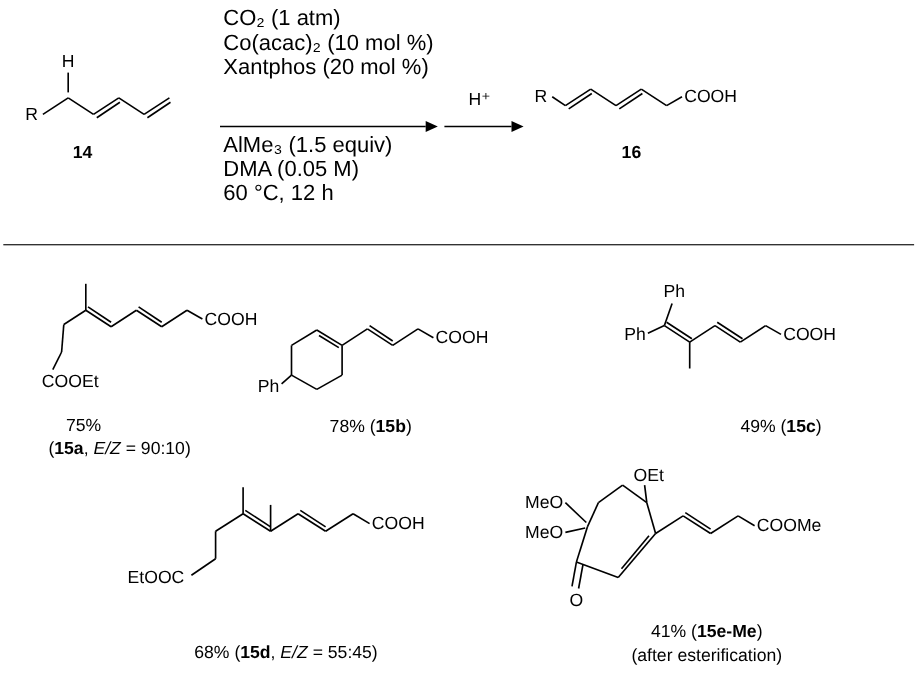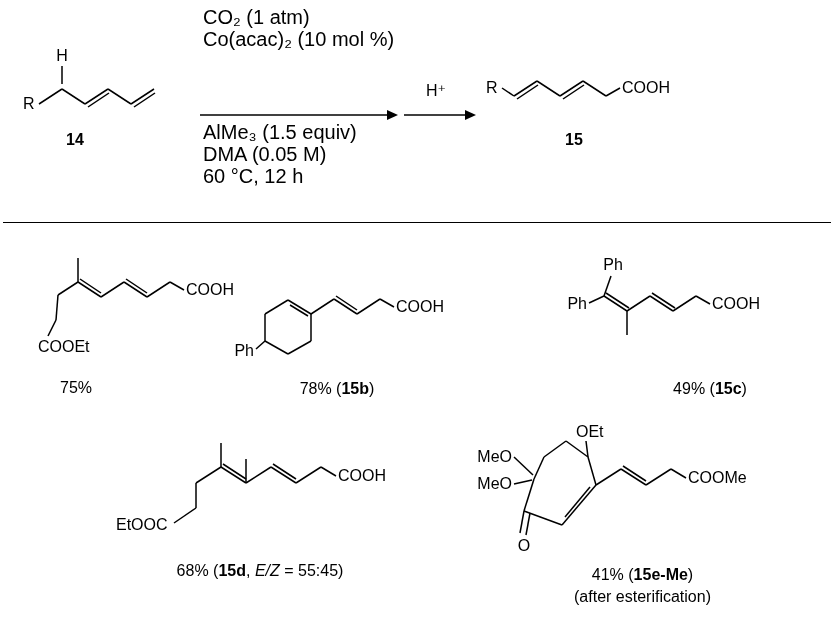--- a/index.html
+++ b/index.html
@@ -37,20 +37,21 @@
       <line x1="119" y1="72" x2="140" y2="58"></line>
     </g>
     <text x="8" y="74">R</text>
     <text x="47" y="26" text-anchor="middle">H</text>
   </svg>
   <div class="abs txt ctr cmpd" style="left:30px;top:130px;width:90px">14</div>
 
   <div class="abs" style="left:203px;top:6px">
     <div class="cond">CO₂ (1 atm)</div>
     <div class="cond">Co(acac)₂ (10 mol %)</div>
+    <div class="cond">Xantphos (20 mol %)</div>
   </div>
 
   <svg style="left:200px;top:106px" width="198" height="18" viewBox="0 0 198 18">
     <line x1="0" y1="9" x2="187" y2="9"></line>
     <polygon points="187,4 198,9 187,14"></polygon>
   </svg>
 
   <div class="abs" style="left:203px;top:121px">
     <div class="cond">AlMe₃ (1.5 equiv)</div>
     <div class="cond">DMA (0.05 M)</div>
@@ -70,21 +71,21 @@
       <line x1="35" y1="61" x2="56" y2="47"></line>
       <line x1="55" y1="43" x2="78" y2="58"></line>
       <line x1="78" y1="58" x2="101" y2="43"></line>
       <line x1="81" y1="61" x2="102" y2="47"></line>
       <line x1="101" y1="43" x2="124" y2="58"></line>
       <line x1="124" y1="58" x2="138" y2="50"></line>
     </g>
     <text x="4" y="55">R</text>
     <text x="140" y="55">COOH</text>
   </svg>
-  <div class="abs txt ctr cmpd" style="left:529px;top:130px;width:90px">15</div>
+  <div class="abs txt ctr cmpd" style="left:529px;top:130px;width:90px">16</div>
 
   <div id="divider" class="abs" style="left:3px;top:222px;width:828px;height:0"></div>
 
   <svg style="left:20px;top:240px" width="235" height="140" viewBox="0 0 235 140">
     <g>
       <line x1="58" y1="18" x2="58" y2="42"></line>
       <line x1="58" y1="42" x2="81" y2="57"></line>
       <line x1="60" y1="39" x2="81" y2="53"></line>
       <line x1="81" y1="57" x2="104" y2="42"></line>
       <line x1="104" y1="42" x2="127" y2="57"></line>
@@ -92,20 +93,21 @@
       <line x1="127" y1="57" x2="150" y2="42"></line>
       <line x1="150" y1="42" x2="164" y2="50"></line>
       <line x1="58" y1="42" x2="38" y2="55"></line>
       <line x1="38" y1="55" x2="36" y2="80"></line>
       <line x1="36" y1="80" x2="28" y2="96"></line>
     </g>
     <text x="166" y="55">COOH</text>
     <text x="18" y="112">COOEt</text>
   </svg>
   <div class="abs txt" style="left:60px;top:378px">75%</div>
+  <div class="abs txt" style="left:44px;top:399px"><span>(</span><span class="b">15a</span><span>, </span><span class="i">E/Z</span><span> = 90:10)</span></div>
 
   <svg style="left:230px;top:265px" width="215" height="120" viewBox="0 0 215 120">
     <g>
       <line x1="58" y1="35" x2="81" y2="49"></line>
       <line x1="60" y1="40" x2="78" y2="51"></line>
       <line x1="81" y1="49" x2="81" y2="76"></line>
       <line x1="81" y1="76" x2="58" y2="89"></line>
       <line x1="58" y1="89" x2="35" y2="76"></line>
       <line x1="35" y1="76" x2="35" y2="49"></line>
       <line x1="35" y1="49" x2="58" y2="35"></line>
@@ -151,21 +153,21 @@
       <line x1="136" y1="55" x2="136" y2="31"></line>
       <line x1="136" y1="55" x2="161" y2="39"></line>
       <line x1="161" y1="39" x2="186" y2="55"></line>
       <line x1="163" y1="36" x2="186" y2="51"></line>
       <line x1="186" y1="55" x2="211" y2="39"></line>
       <line x1="211" y1="39" x2="226" y2="48"></line>
     </g>
     <text x="6" y="102">EtOOC</text>
     <text x="228" y="53">COOH</text>
   </svg>
-  <div class="abs txt ctr" style="left:130px;top:561px;width:260px"><span>68% (</span><span class="b">15d</span><span>, </span><span class="i">E/Z</span><span> = 55:45)</span></div>
+  <div class="abs txt ctr" style="left:130px;top:584px;width:260px"><span>68% (</span><span class="b">15d</span><span>, </span><span class="i">E/Z</span><span> = 55:45)</span></div>
 
   <svg style="left:470px;top:425px" width="350" height="145" viewBox="0 0 350 145">
     <g>
       <line x1="64" y1="54" x2="74" y2="32"></line>
       <line x1="74" y1="32" x2="96" y2="16"></line>
       <line x1="96" y1="16" x2="118" y2="32"></line>
       <line x1="118" y1="32" x2="126" y2="60"></line>
       <line x1="126" y1="60" x2="92" y2="100"></line>
       <line x1="120" y1="62" x2="95" y2="92"></line>
       <line x1="92" y1="100" x2="54" y2="86"></line>

